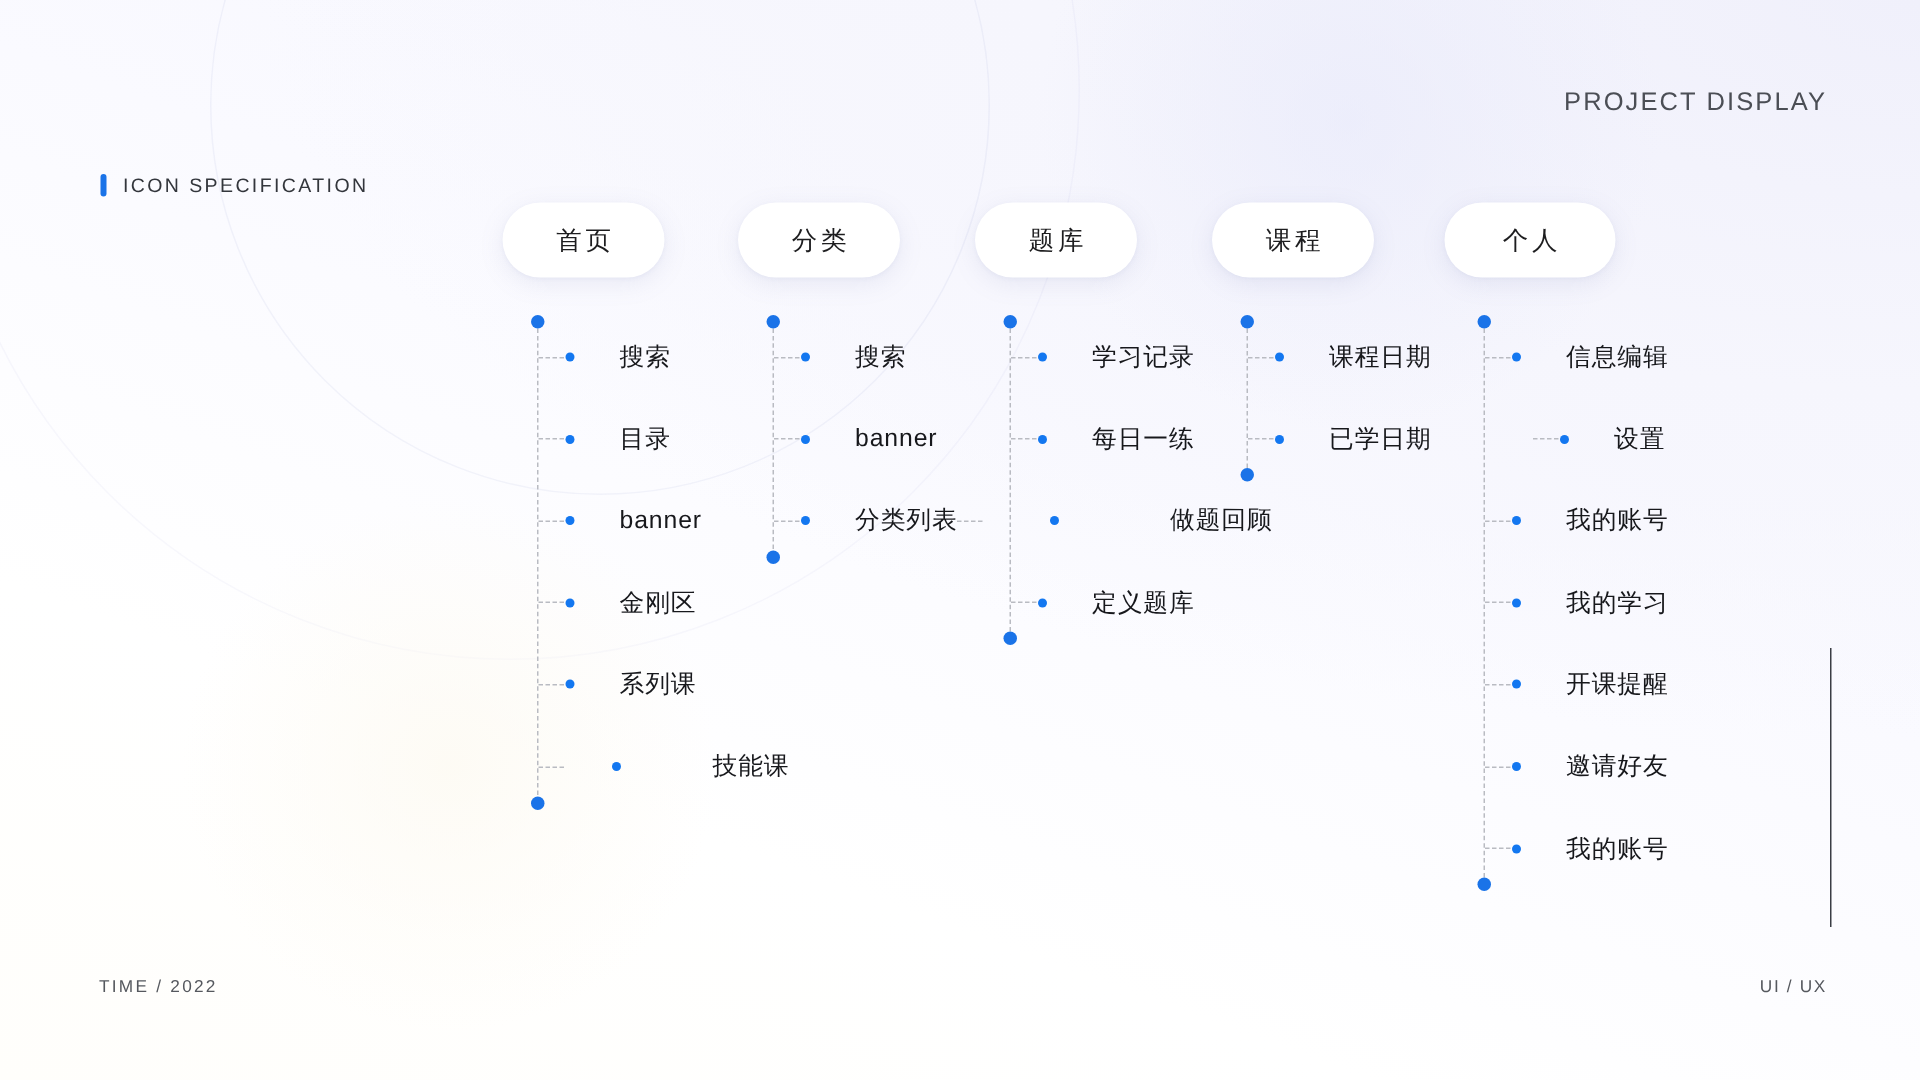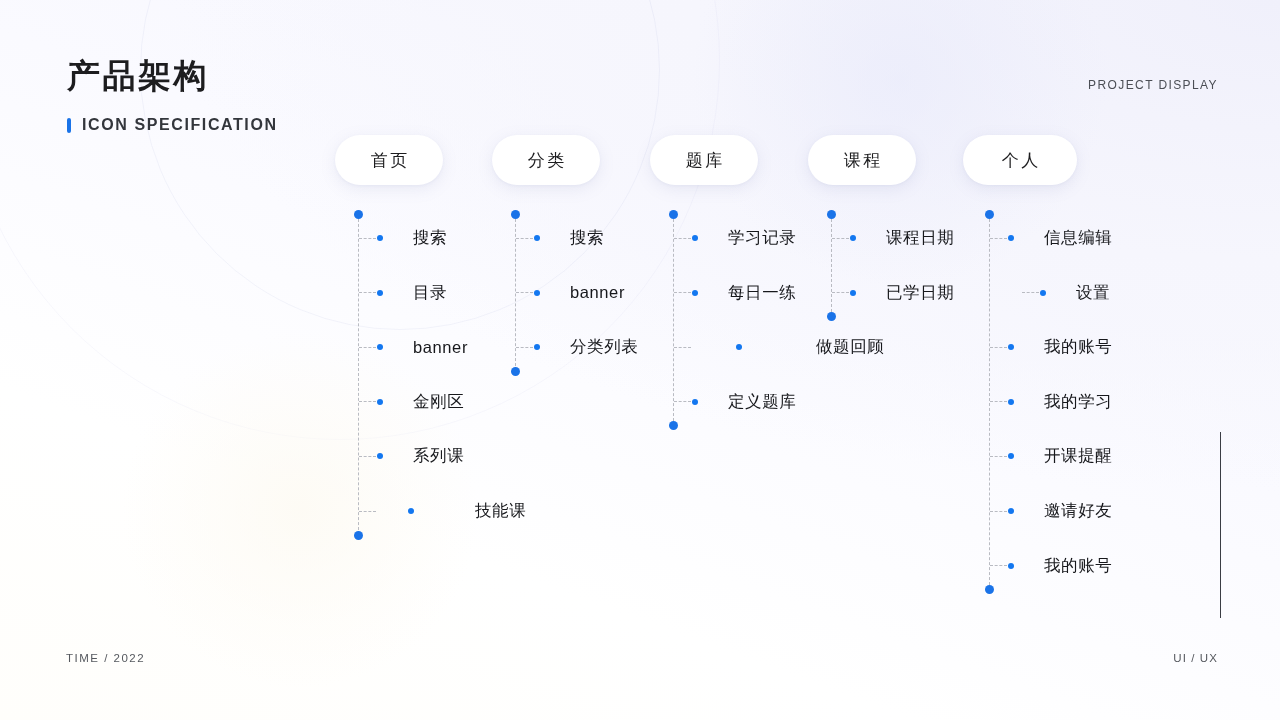--- a/index.html
+++ b/index.html
@@ -44,25 +44,25 @@
   }
   .subtitle-row {
     position:absolute; left:67px; top:116px;
     display:flex; align-items:center; gap:11px;
   }
   .tick-bar {
     width:4px; height:15px; border-radius:2px;
     background:#1a73e8; display:block;
   }
   .subtitle-text {
-    font-size:16px; color:#33363c; letter-spacing:1.6px; font-weight:700;
+    font-size:13px; color:#33363c; letter-spacing:1.6px; font-weight:400;
   }
   .project-display {
-    position:absolute; right:62px; top:78px;
-    font-size:12px; color:#4b4e55; letter-spacing:1.4px;
+    position:absolute; right:62px; top:58px;
+    font-size:17px; color:#4b4e55; letter-spacing:1.4px;
   }
 
   
   .section-block { position:absolute; left:101px; top:270px; }
   .section-zh {
     font-size:27px; font-weight:bold; color:#1d1d1f;
     letter-spacing:2px; line-height:1.1;
   }
   .section-en {
     margin-top:13px; font-size:17px; color:#9a9ba1;
@@ -128,21 +128,20 @@
 </head>
 <body>
 
 <div id="slide">
 
   <div class="arc arc-a"></div>
   <div class="arc arc-b"></div>
   <div class="glow glow-a"></div>
   <div class="glow glow-b"></div>
 
-  <div class="page-title">产品架构</div>
   <div class="subtitle-row">
     <span class="tick-bar"></span>
     <span class="subtitle-text">ICON SPECIFICATION</span>
   </div>
   <div class="project-display">PROJECT DISPLAY</div>
 
 
   <div id="columns">
       <div class="column">
         <div class="pill" style="left: 335px; width: 108px;">
@@ -215,21 +214,21 @@
         <div class="item" style="left: 674px; top: 229px;">
           <span class="item-dash"></span>
           <span class="item-dot"></span>
           <span class="item-label">学习记录</span>
         </div>
         <div class="item" style="left: 674px; top: 283.6px;">
           <span class="item-dash"></span>
           <span class="item-dot"></span>
           <span class="item-label">每日一练</span>
         </div>
-        <div class="item" style="left: 674px; top: 338.2px; gap: 44px;">
+        <div class="item" style="left: 638px; top: 338.2px; gap: 44px;">
           <span class="item-dash"></span>
           <span class="item-dot"></span>
           <span class="item-label">做题回顾</span>
         </div>
         <div class="item" style="left: 674px; top: 392.8px;">
           <span class="item-dash"></span>
           <span class="item-dot"></span>
           <span class="item-label">定义题库</span>
         </div>
       </div>

